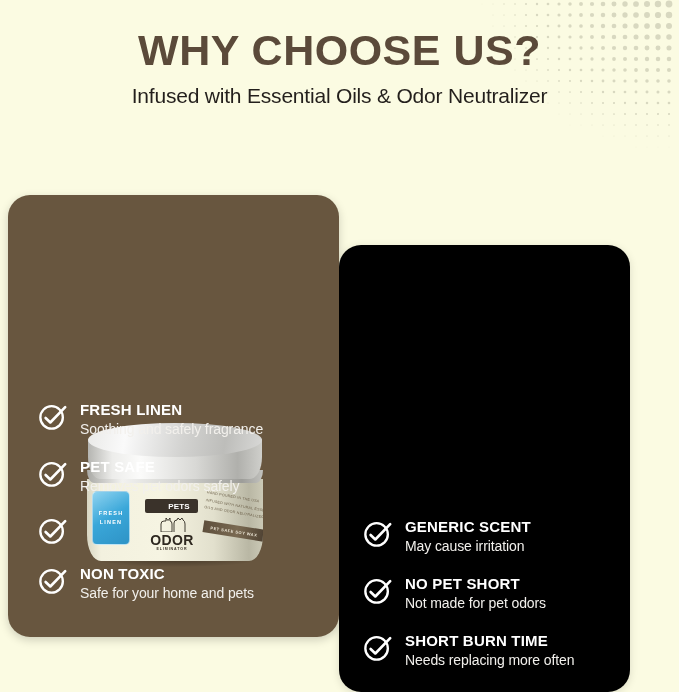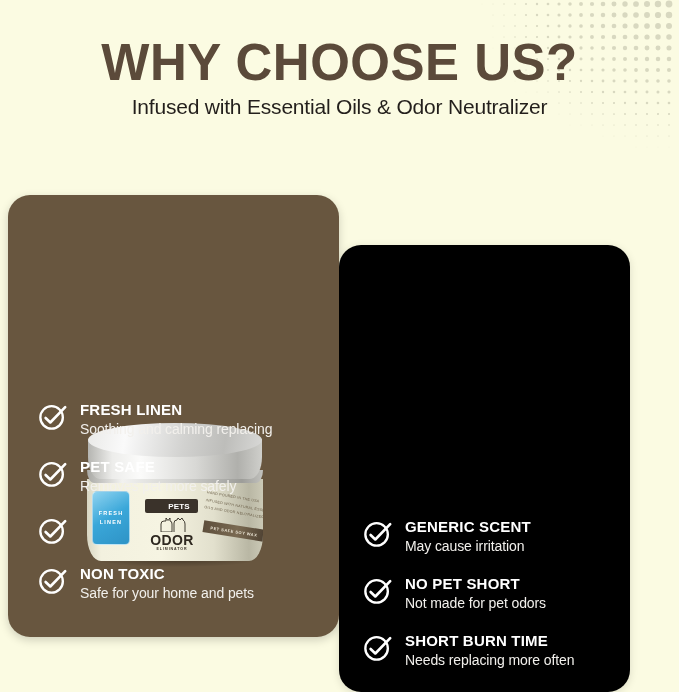--- a/index.html
+++ b/index.html
@@ -22,29 +22,29 @@
 
   
   .header {
     position:absolute;
     top:0; left:0;
     width:679px; height:150px;
     z-index:3;
     text-align:center;
   }
   .title {
-    margin-top:36px;
-    font-size:51px;
+    margin-top:28px;
+    font-size:43px;
     font-weight:bold;
     letter-spacing:0.5px;
     color:#5b4a3a;
     line-height:1.05;
   }
   .subtitle {
-    margin-top:5px;
+    margin-top:11px;
     font-size:21px;
     font-weight:400;
     color:#231f1c;
     letter-spacing:-0.2px;
   }
 
   
   .panel {
     position:absolute;
     border-radius:22px;
@@ -446,34 +446,34 @@
 
     <div class="item">
       <span class="check-icon">
         <svg viewBox="0 0 32 32">
             <circle cx="15" cy="17" r="12.4" fill="none" stroke="#fff" stroke-width="2.6"></circle>
             <path d="M8.4 17.6 L13.6 22.6 L30 5.6" fill="none" stroke="#fff" stroke-width="2.9" stroke-linecap="round" stroke-linejoin="round"></path>
           </svg>
       </span>
       <span class="item-text">
         <span class="item-title">FRESH LINEN</span>
-        <span class="item-desc" style="display:block;">Soothing and calming replacing</span>
+        <span class="item-desc" style="display:block;">Soothing and safely fragrance</span>
       </span>
     </div>
 
     <div class="item">
       <span class="check-icon">
         <svg viewBox="0 0 32 32">
             <circle cx="15" cy="17" r="12.4" fill="none" stroke="#fff" stroke-width="2.6"></circle>
             <path d="M8.4 17.6 L13.6 22.6 L30 5.6" fill="none" stroke="#fff" stroke-width="2.9" stroke-linecap="round" stroke-linejoin="round"></path>
           </svg>
       </span>
       <span class="item-text">
         <span class="item-title">PET SAFE</span>
-        <span class="item-desc" style="display:block;">Removes pet more safely</span>
+        <span class="item-desc" style="display:block;">Removes pet odors safely</span>
       </span>
     </div>
 
     <div class="item">
       <span class="check-icon">
         <svg viewBox="0 0 32 32">
             <circle cx="15" cy="17" r="12.4" fill="none" stroke="#fff" stroke-width="2.6"></circle>
             <path d="M8.4 17.6 L13.6 22.6 L30 5.6" fill="none" stroke="#fff" stroke-width="2.9" stroke-linecap="round" stroke-linejoin="round"></path>
           </svg>
       </span>

